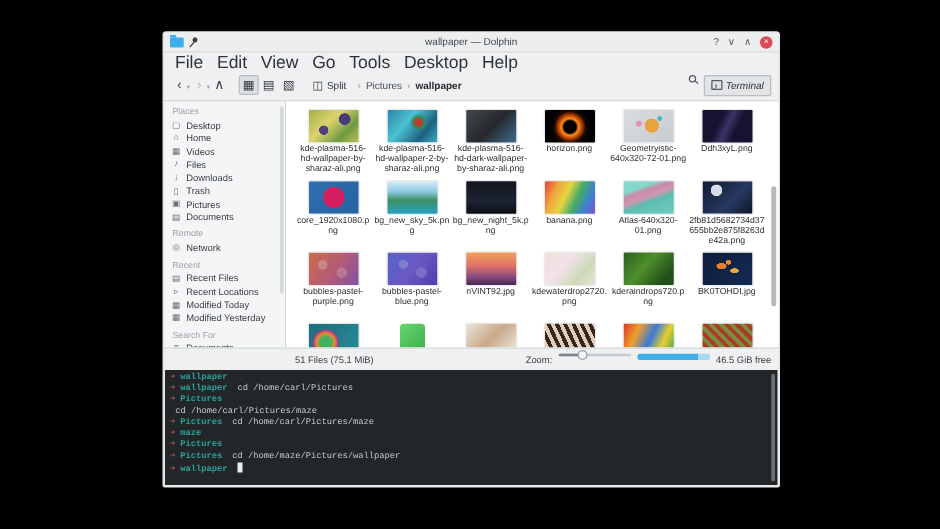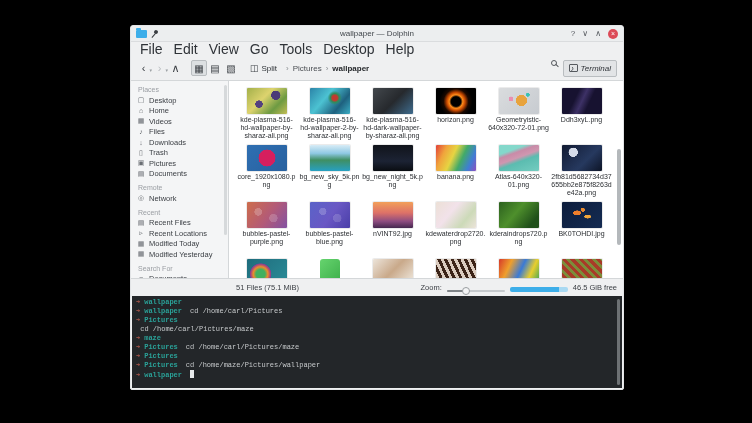--- a/index.html
+++ b/index.html
@@ -77,21 +77,21 @@
     box-shadow:0 0 0 1px rgba(0,0,0,0.08); }
   .fname { font-size:7px; line-height:8px; color:#2b2e32; text-align:center; margin-top:2px;
     width:61px; word-break:break-word; display:-webkit-box; -webkit-line-clamp:3;
     -webkit-box-orient:vertical; overflow:hidden; }
   .fv-scroll { position:absolute; right:2px; top:68px; width:4px; height:96px;
     background:#b4b8bb; border-radius:2px; }
 
   
   .statusbar { flex:0 0 18px; display:flex; align-items:center; background:#eff0f1;
     border-top:1px solid #d4d7d9; font-size:7.5px; color:#3a3e43; padding:0 6px 0 105px; }
-  .zoomwrap { margin-left:auto; display:flex; align-items:flex-end; gap:5px; }
+  .zoomwrap { margin-left:auto; display:flex; align-items:flex-start; gap:5px; }
   .zoom-track { width:58px; height:2px; background:#c6cacd; border-radius:1px; position:relative; }
   .zoom-fill { position:absolute; left:0; top:0; height:2px; width:30%; background:#7f8488; border-radius:1px; }
   .zoom-handle { position:absolute; left:27%; top:-3px; width:8px; height:8px; background:#f4f5f6;
     border:1px solid #989c9f; border-radius:50%; }
   .freebar { width:58px; height:5px; border-radius:2px;
     background:linear-gradient(90deg,#3daee9 84%,#a9d9f2 84%); }
 
   
   .terminal { flex:1; background:#232629; margin:0 1px 1px 1px; position:relative;
     font-family:Liberation Mono, monospace; font-size:7px; line-height:9px;
@@ -340,22 +340,22 @@
       <span class="freebar"></span>
       <span>46.5 GiB free</span>
     </div>
   </div>
 
   <div class="terminal">
     <div class="tline"><span class="tp">➜</span><span class="td">wallpaper</span><span class="tc"></span></div>
     <div class="tline"><span class="tp">➜</span><span class="td">wallpaper</span><span class="tc">cd /home/carl/Pictures</span></div>
     <div class="tline"><span class="tp">➜</span><span class="td">Pictures</span><span class="tc"></span></div>
     <div class="tline"><span class="tp"></span><span class="td"></span><span class="tc"> cd /home/carl/Pictures/maze</span></div>
+    <div class="tline"><span class="tp">➜</span><span class="td">Pictures</span><span class="tc">cd /home/carl/Pictures/maze</span></div>
     <div class="tline"><span class="tp">➜</span><span class="td">maze</span><span class="tc"></span></div>
-    <div class="tline"><span class="tp">➜</span><span class="td">Pictures</span><span class="tc">cd /home/carl/Pictures/maze</span></div>
     <div class="tline"><span class="tp">➜</span><span class="td">Pictures</span><span class="tc"></span></div>
     <div class="tline"><span class="tp">➜</span><span class="td">Pictures</span><span class="tc">cd /home/maze/Pictures/wallpaper</span></div>
     <div class="tline"><span class="tp">➜</span><span class="td">wallpaper</span><span class="tc"></span><span class="cursor"></span></div>
     <div class="term-scroll"></div>
   </div>
 
 </div>
 </div>
 
 </body></html>

